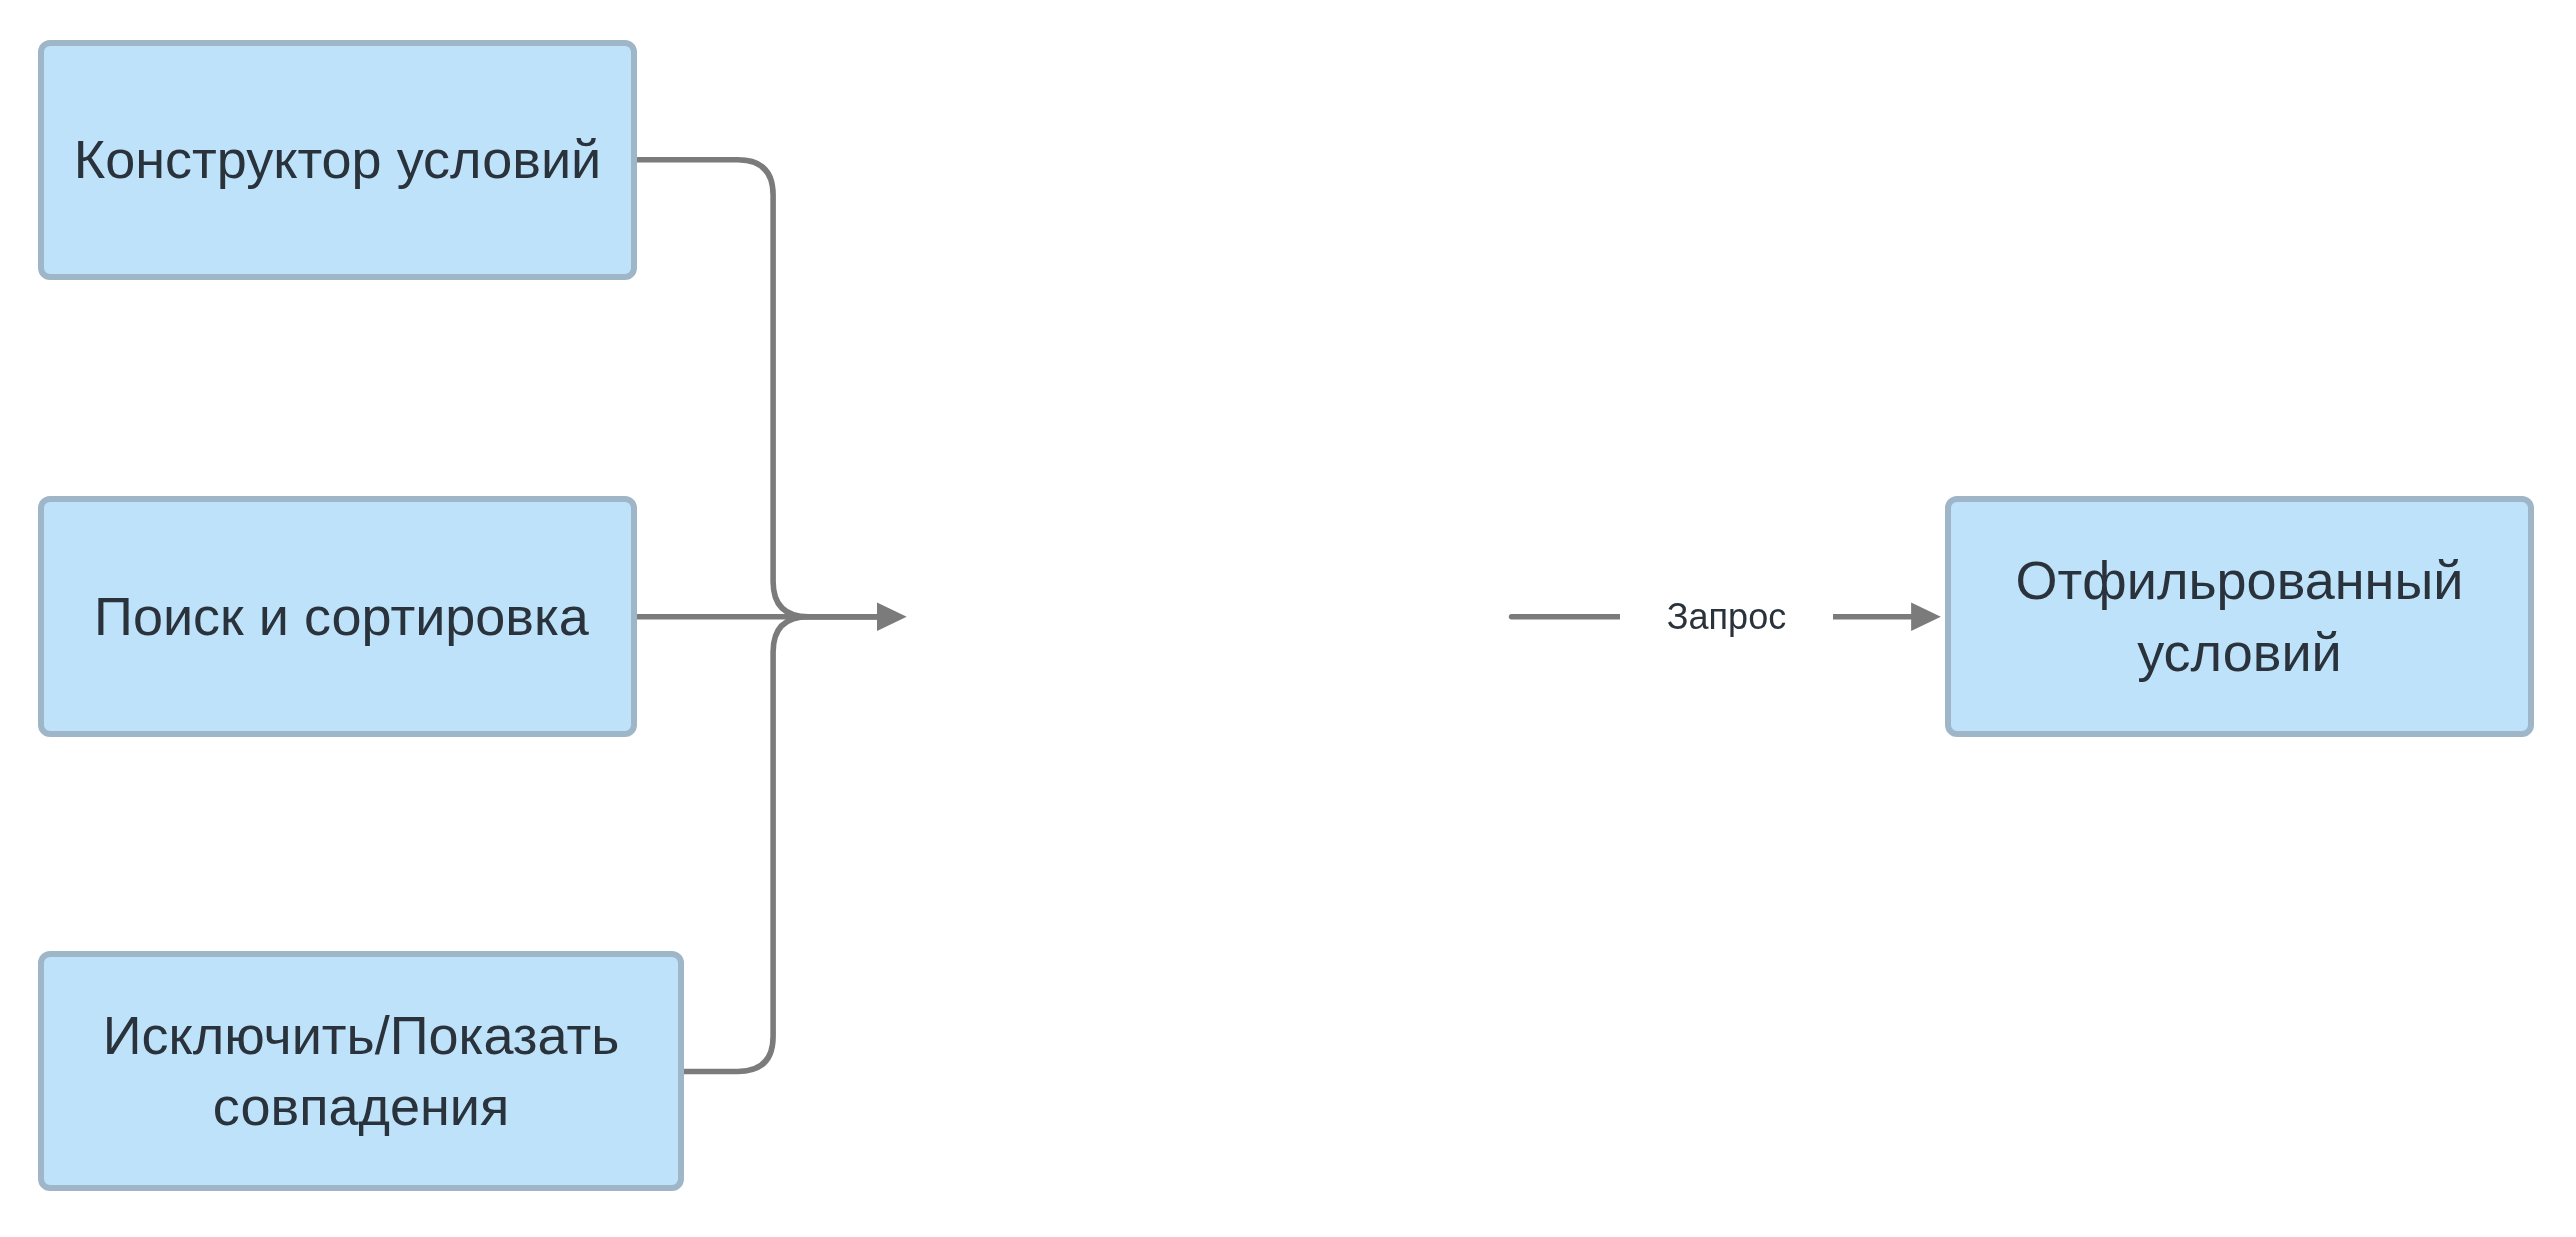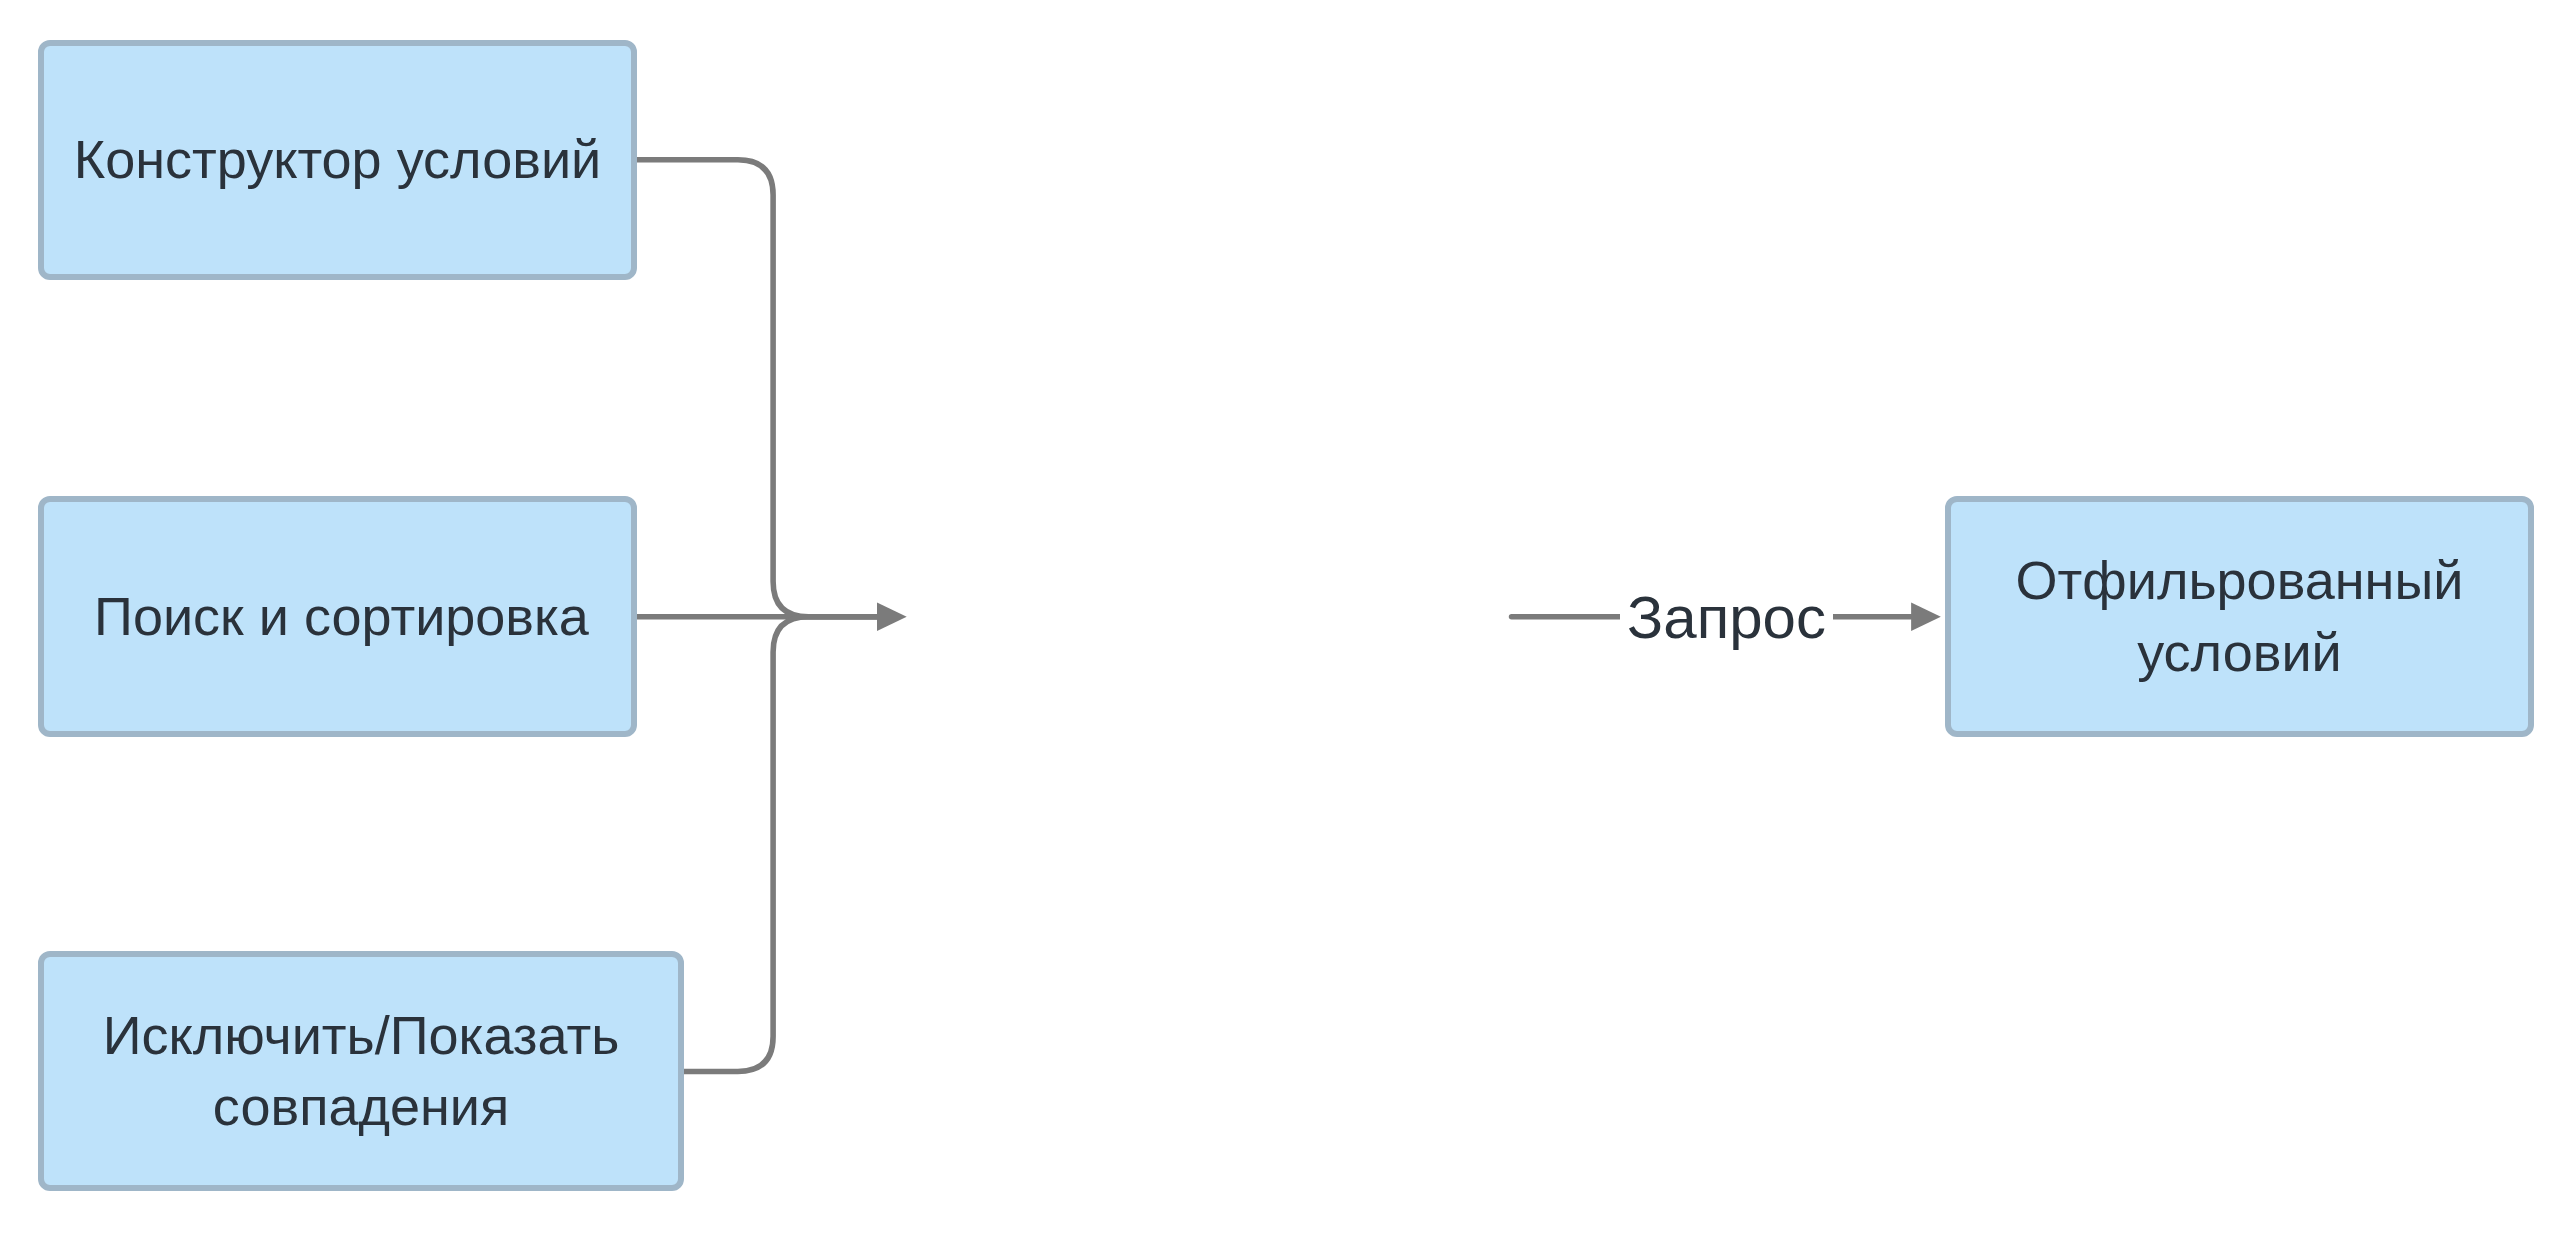--- a/index.html
+++ b/index.html
@@ -52,21 +52,21 @@
   .node-label{
     white-space:pre-line;
     padding:0 18.6px;
   }
   .edge-label{
     position:absolute;
     display:flex;
     align-items:center;
     justify-content:center;
     color:var(--text-color);
-    font-size:60px;
+    font-size:36px;
     background:var(--background);
   }
   #n-constructor{left:38px;  top:40px;   width:599px; height:240px;}
   #n-search    {left:38px;  top:496px;  width:599px; height:241px;padding-left:8px;}
   #n-exclude   {left:38px;  top:951px; width:646px; height:240px;}
   #n-condition {left:910px;top:496px;  width:601px; height:241px;}
   #n-filtered  {left:1945px;top:496px;  width:589px; height:241px;}
   #e-label-query{left:1620px;top:576px; width:213px; height:82px;}
 </style>
 </head>

